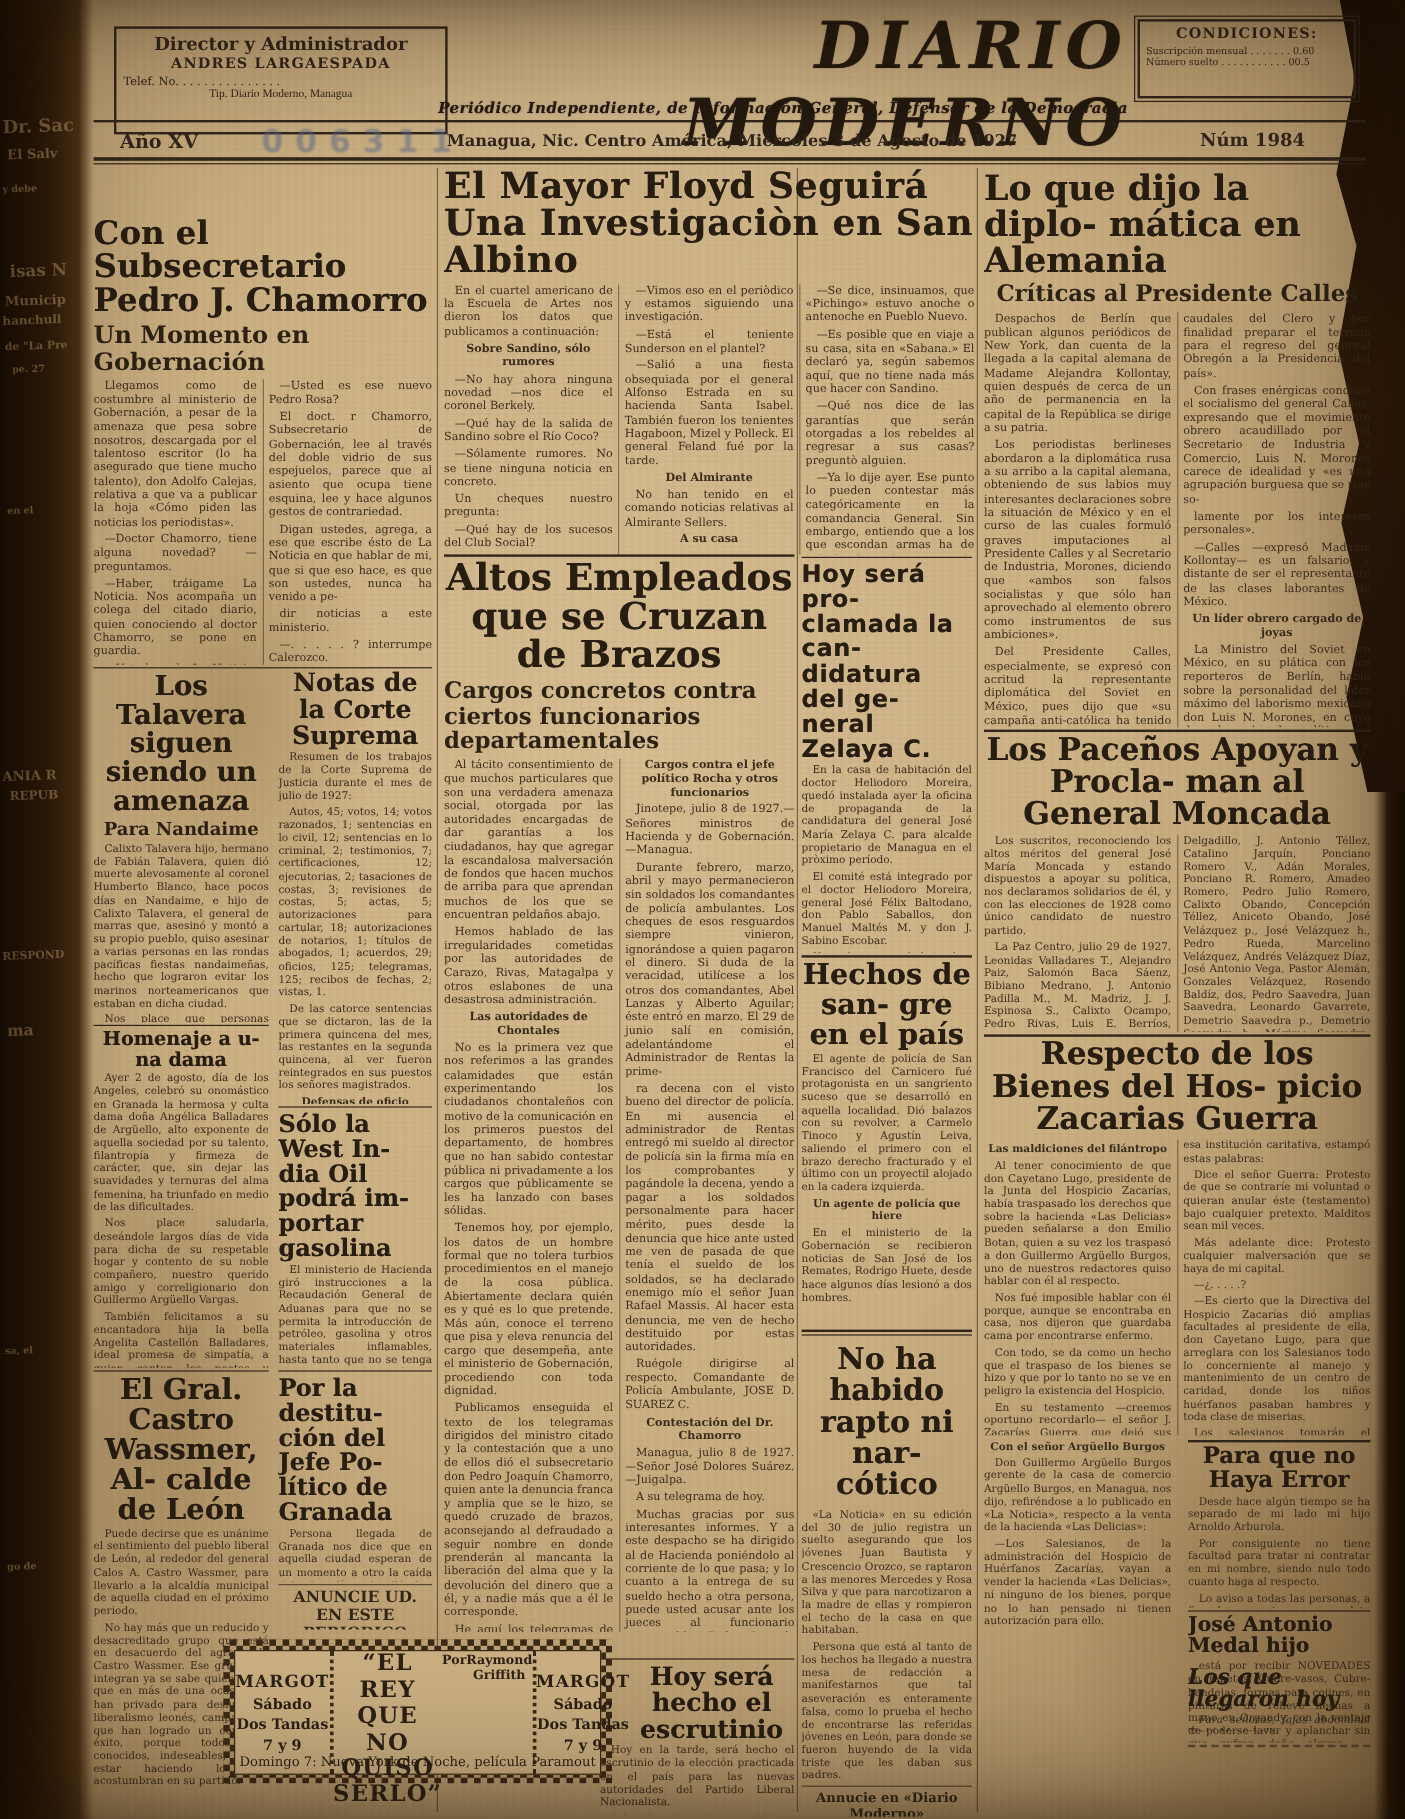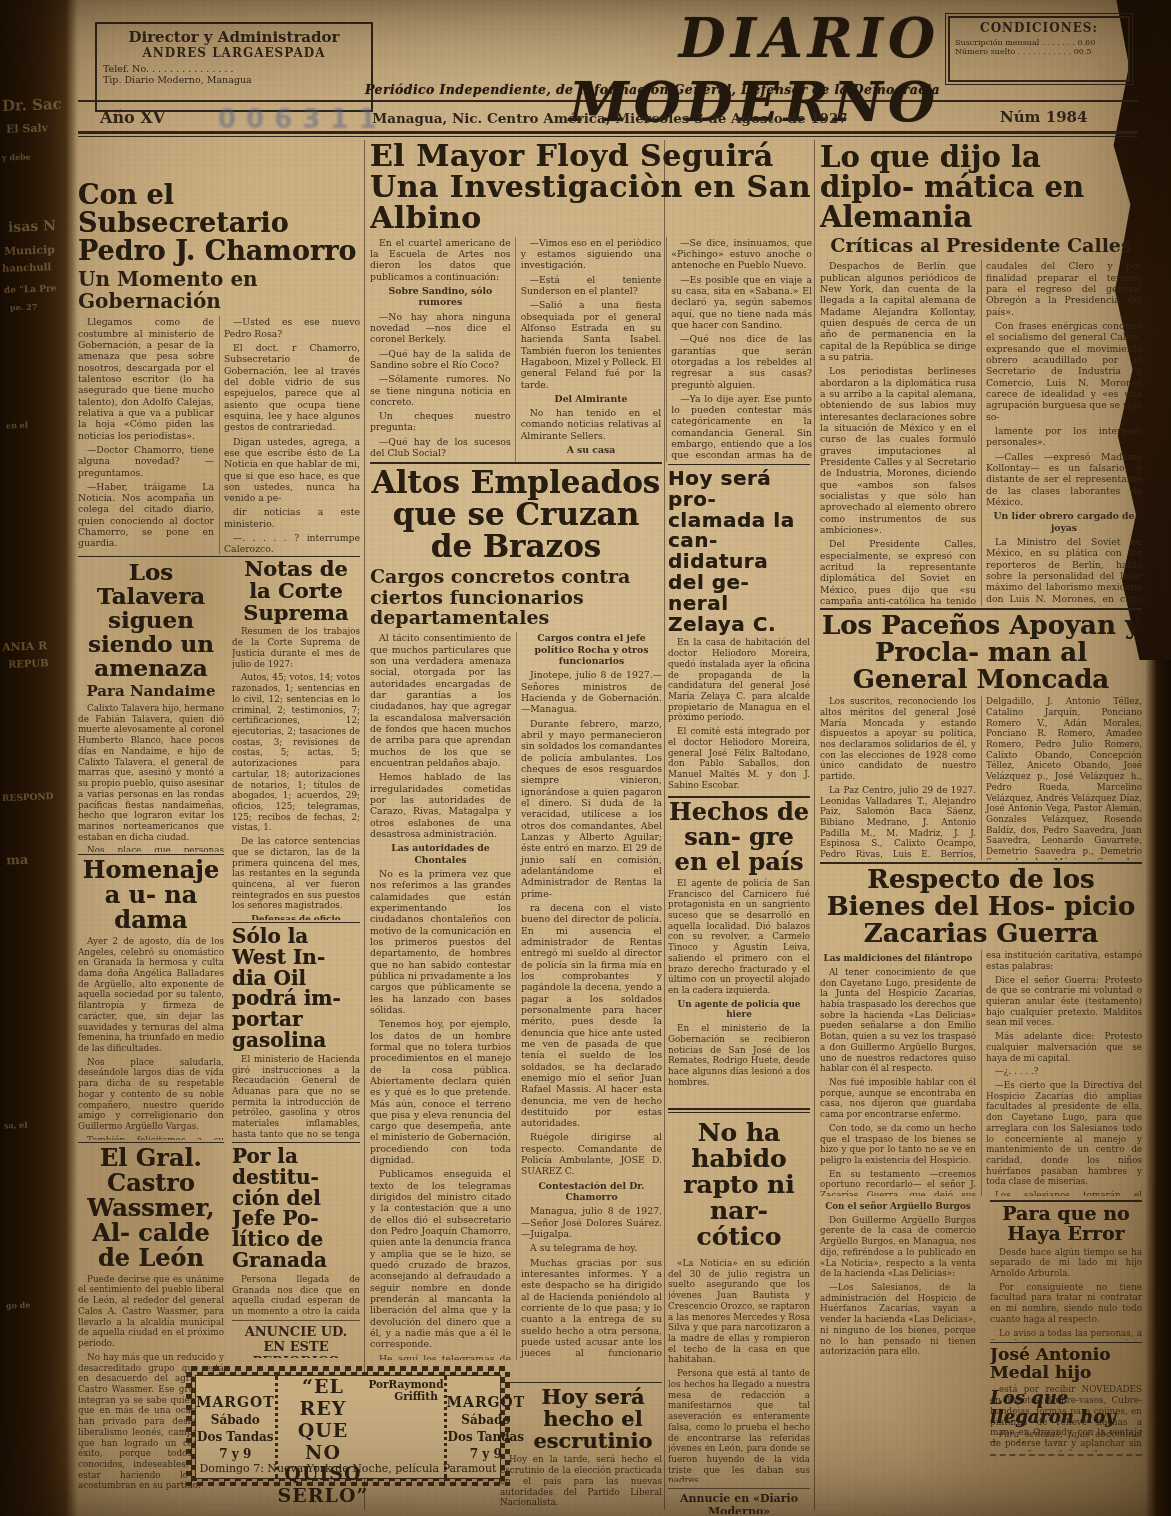--- a/index.html
+++ b/index.html
@@ -66,21 +66,21 @@
 
   <div class="blotch" style="left:60px;top:380px;width:260px;height:420px;background:radial-gradient(ellipse,rgba(122,92,50,.35),rgba(0,0,0,0) 70%);"></div>
   <div class="blotch" style="left:40px;top:900px;width:220px;height:520px;background:radial-gradient(ellipse,rgba(116,86,46,.3),rgba(0,0,0,0) 70%);"></div>
   <div class="blotch" style="left:880px;top:1120px;width:320px;height:420px;background:radial-gradient(ellipse,rgba(110,80,42,.38),rgba(0,0,0,0) 72%);"></div>
   <div class="blotch" style="left:330px;top:40px;width:420px;height:120px;background:radial-gradient(ellipse,rgba(214,190,150,.5),rgba(0,0,0,0) 75%);"></div>
 
   <div class="box" style="left:95px;top:22px;width:262px;height:78px;">
     <div style="font-size:15px;font-weight:bold;">Director y Administrador</div>
     <div style="font-size:12px;font-weight:bold;letter-spacing:1px;">ANDRES LARGAESPADA</div>
     <div style="font-size:9.5px;text-align:left;margin-top:3px;">Telef.   No. . . . . . . . . . . . . . .</div>
-    <div style="font-size:9.5px;text-align:left;">Tip.   Diario  Moderno,     Managua</div>
+    <div style="font-size:9.5px;text-align:center;font-family:Liberation Serif, serif;">Tip.   Diario  Moderno,     Managua</div>
   </div>
 
   <div class="title" style="left:290px;top:6px;width:650px;font-size:54px;">DIARIO MODERNO</div>
   <div class="title" style="left:290px;top:82px;width:650px;font-size:12.5px;letter-spacing:.4px;font-weight:bold;">Periódico  Independiente,  de  Información  General,  Defensor  de  la  Democracia</div>
 
   <div class="box" style="left:948px;top:16px;width:168px;height:56px;padding:3px 5px;outline:1px solid var(--ink);outline-offset:2px;">
     <div style="font-size:12px;font-weight:bold;letter-spacing:1px;">CONDICIONES:</div>
     <div style="font-size:8px;text-align:left;margin-top:3px;">Suscripción mensual . . . . . . .  0.60</div>
     <div style="font-size:8px;text-align:left;">Número suelto . . . . . . . . . . .  00.5</div>
   </div>
@@ -159,21 +159,21 @@
     <h2 class="h hc" style="font-size:23px;">Los Talavera siguen siendo un amenaza</h2>
     <h3 class="sub hc" style="font-size:15px;">Para Nandaime</h3>
     <div class="body small">
         <p>Calixto Talavera hijo, hermano de Fabián Talavera, quien dió muerte alevosamente al coronel Humberto Blanco, hace pocos días en Nandaime, e hijo de Calixto Talavera, el general de marras que, asesinó y montó a su propio pueblo, quiso asesinar a varias personas en las rondas pacíficas fiestas nandaimeñas, hecho que lograron evitar los marinos norteamericanos que estaban en dicha ciudad.</p>
         <p>Nos place que personas imparciales hayan podido comprobar la conducta de esos Talavera y la actitud del chamorrismo de Nandaime, que sigue armado como en los días que andaban saqueando las propiedades y persiguiendo a sangre y fuego a los ciudadanos liberales. —CALIXTO.</p>
       </div>
   </section>
 
   <div class="hr" style="left:78px;top:854px;width:146px;height:1px;"></div>
   <section class="blk" style="left:78px;top:858px;width:146px;height:282px;">
-    <h2 class="h hc" style="font-size:24px;">Homenaje a u- na dama</h2>
+    <h2 class="h hc" style="font-size:16px;">Homenaje a u- na dama</h2>
     <div class="body small">
         <p>Ayer 2 de agosto, día de los Angeles, celebró su onomástico en Granada la hermosa y culta dama doña Angélica Balladares de Argüello, alto exponente de aquella sociedad por su talento, filantropía y firmeza de carácter, que, sin dejar las suavidades y ternuras del alma femenina, ha triunfado en medio de las dificultades.</p>
         <p>Nos place saludarla, deseándole largos días de vida para dicha de su respetable hogar y contento de su noble compañero, nuestro querido amigo y correligionario don Guillermo Argüello Vargas.</p>
         <p>También felicitamos a su encantadora hija la bella Angelita Castellón Balladares, ideal promesa de simpatía, a quien cantan los poetas y admiran sus amigos.</p>
       </div>
   </section>
 
   <div class="hr" style="left:78px;top:1142px;width:146px;height:1px;"></div>
   <section class="blk" style="left:78px;top:1146px;width:146px;height:366px;">
     <h2 class="h hc" style="font-size:24px;">El Gral. Castro Wassmer, Al- calde de León</h2>

